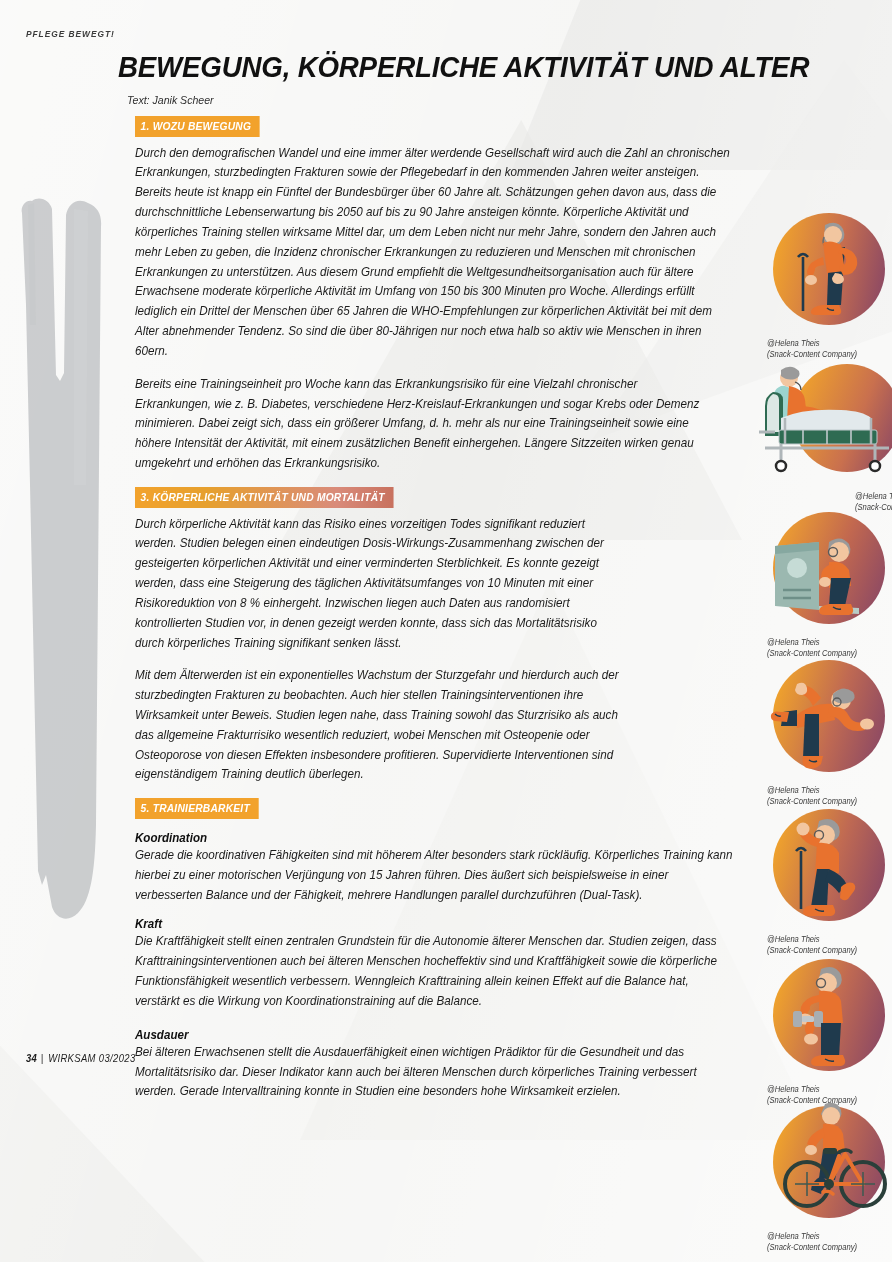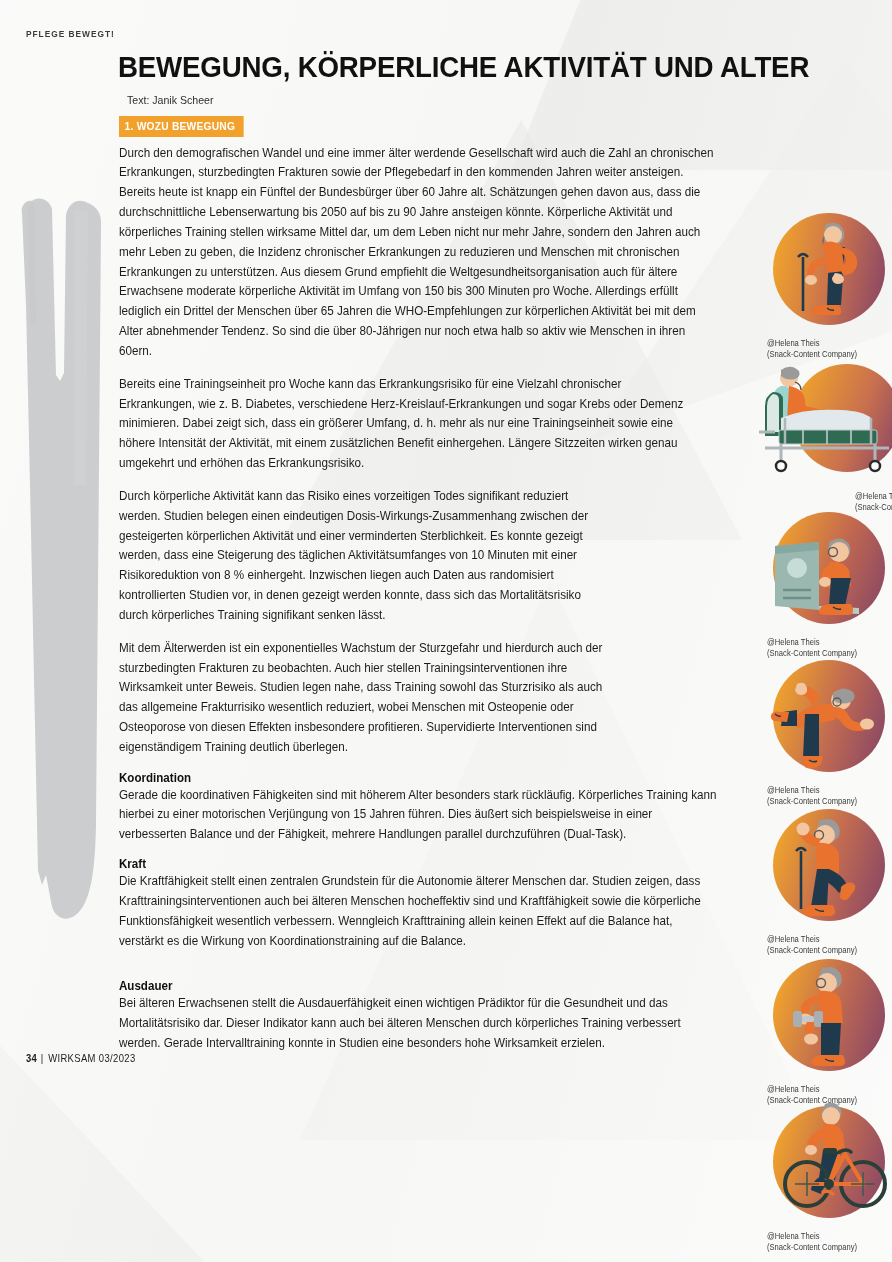--- a/index.html
+++ b/index.html
@@ -54,21 +54,21 @@
   
   .brush {
     position: absolute;
     left: 16px; top: 185px;
     width: 96px; height: 740px;
     z-index: 1;
     opacity: 0.85;
   }
 
   
-  .page { position: relative; z-index: 3; width: 892px; height: 1090px; }
+  .page { position: relative; z-index: 3; width: 892px; height: 1090px; font-style: italic; }
 
   .kicker {
     position: absolute; left: 26px; top: 28px;
     font-size: 9.5px; font-weight: 700; letter-spacing: 1.1px;
     color: #3b3b3b; text-transform: uppercase;
     font-family: "Liberation Sans Narrow", "Liberation Sans", sans-serif;
     transform: scaleX(0.88); transform-origin: left center;
   }
 
   .headline {
@@ -78,21 +78,21 @@
     transform: scaleX(0.955); transform-origin: left center;
   }
 
   .byline {
     position: absolute; left: 127px; top: 94px;
     font-size: 11.5px; color: #2f2f2f;
     transform: scaleX(0.92); transform-origin: left center;
   }
 
   
-  .content { position: absolute; left: 119px; top: 116px; width: 600px; }
+  .content { position: absolute; left: 135px; top: 116px; width: 600px; }
 
   .sec-badge {
     display: inline-block;
     color: #ffffff;
     font-size: 11px; font-weight: 800;
     letter-spacing: 0.25px;
     padding: 4px 9px 4px 6px;
     line-height: 1.15;
     white-space: nowrap;
     transform: scaleX(0.93);
@@ -179,47 +179,55 @@
       </div>
     </div>
 
     <div class="block">
       <div class="body-text" style="width:100%">
         <p>Bereits eine Trainingseinheit pro Woche kann das Erkrankungsrisiko für eine Vielzahl chronischer Erkrankungen, wie z. B. Diabetes, verschiedene Herz-Kreislauf-Erkrankungen und sogar Krebs oder Demenz minimieren. Dabei zeigt sich, dass ein größerer Umfang, d. h. mehr als nur eine Trainingseinheit sowie eine höhere Intensität der Aktivität, mit einem zusätzlichen Benefit einhergehen. Längere Sitzzeiten wirken genau umgekehrt und erhöhen das Erkrankungsrisiko.</p>
       </div>
     </div>
 
     <div class="block">
+      <div class="badge-wrap">
+        <span class="sec-badge" id="b3" style="background: linear-gradient(90deg, rgb(242, 162, 44) 0%, rgb(230, 160, 46) 28%, rgb(217, 139, 122) 78%, rgb(200, 113, 94) 100%); min-width: 230px;">3. KÖRPERLICHE AKTIVITÄT UND MORTALITÄT</span>
+      </div>
       <div class="body-text" style="width:84%">
         <p>Durch körperliche Aktivität kann das Risiko eines vorzeitigen Todes signifikant reduziert werden. Studien belegen einen eindeutigen Dosis-Wirkungs-Zusammenhang zwischen der gesteigerten körperlichen Aktivität und einer verminderten Sterblichkeit. Es konnte gezeigt werden, dass eine Steigerung des täglichen Aktivitätsumfanges von 10 Minuten mit einer Risikoreduktion von 8 % einhergeht. Inzwischen liegen auch Daten aus randomisiert kontrollierten Studien vor, in denen gezeigt werden konnte, dass sich das Mortalitätsrisiko durch körperliches Training signifikant senken lässt.</p>
       </div>
     </div>
 
     <div class="block">
       <div class="body-text" style="width:86%">
         <p>Mit dem Älterwerden ist ein exponentielles Wachstum der Sturzgefahr und hierdurch auch der sturzbedingten Frakturen zu beobachten. Auch hier stellen Trainingsinterventionen ihre Wirksamkeit unter Beweis. Studien legen nahe, dass Training sowohl das Sturzrisiko als auch das allgemeine Frakturrisiko wesentlich reduziert, wobei Menschen mit Osteopenie oder Osteoporose von diesen Effekten insbesondere profitieren. Supervidierte Interventionen sind eigenständigem Training deutlich überlegen.</p>
       </div>
     </div>
 
+    <div class="block-sub">
+      <div class="badge-wrap">
+        <span class="sec-badge" id="b5" style="background: rgb(242, 162, 44); min-width: 108px;">5. TRAINIERBARKEIT</span>
+      </div>
+    </div>
 
     <div class="block-sub">
       <div class="sub-head">Koordination</div>
       <div class="body-text">
         <p>Gerade die koordinativen Fähigkeiten sind mit höherem Alter besonders stark rückläufig. Körperliches Training kann hierbei zu einer motorischen Verjüngung von 15 Jahren führen. Dies äußert sich beispielsweise in einer verbesserten Balance und der Fähigkeit, mehrere Handlungen parallel durchzuführen (Dual-Task).</p>
       </div>
     </div>
 
     <div class="block-sub" style="">
       <div class="sub-head">Kraft</div>
       <div class="body-text">
         <p>Die Kraftfähigkeit stellt einen zentralen Grundstein für die Autonomie älterer Menschen dar. Studien zeigen, dass Krafttrainingsinterventionen auch bei älteren Menschen hocheffektiv sind und Kraftfähigkeit sowie die körperliche Funktionsfähigkeit wesentlich verbessern. Wenngleich Krafttraining allein keinen Effekt auf die Balance hat, verstärkt es die Wirkung von Koordinationstraining auf die Balance.</p>
       </div>
     </div>
 
-    <div class="block-sub" style="margin-top:28px">
+    <div class="block-sub" style="margin-top:16px">
       <div class="sub-head">Ausdauer</div>
       <div class="body-text">
         <p>Bei älteren Erwachsenen stellt die Ausdauerfähigkeit einen wichtigen Prädiktor für die Gesundheit und das Mortalitätsrisiko dar. Dieser Indikator kann auch bei älteren Menschen durch körperliches Training verbessert werden. Gerade Intervalltraining konnte in Studien eine besonders hohe Wirksamkeit erzielen.</p>
       </div>
     </div>
 
   </div>
 
   <div class="rail">
 

